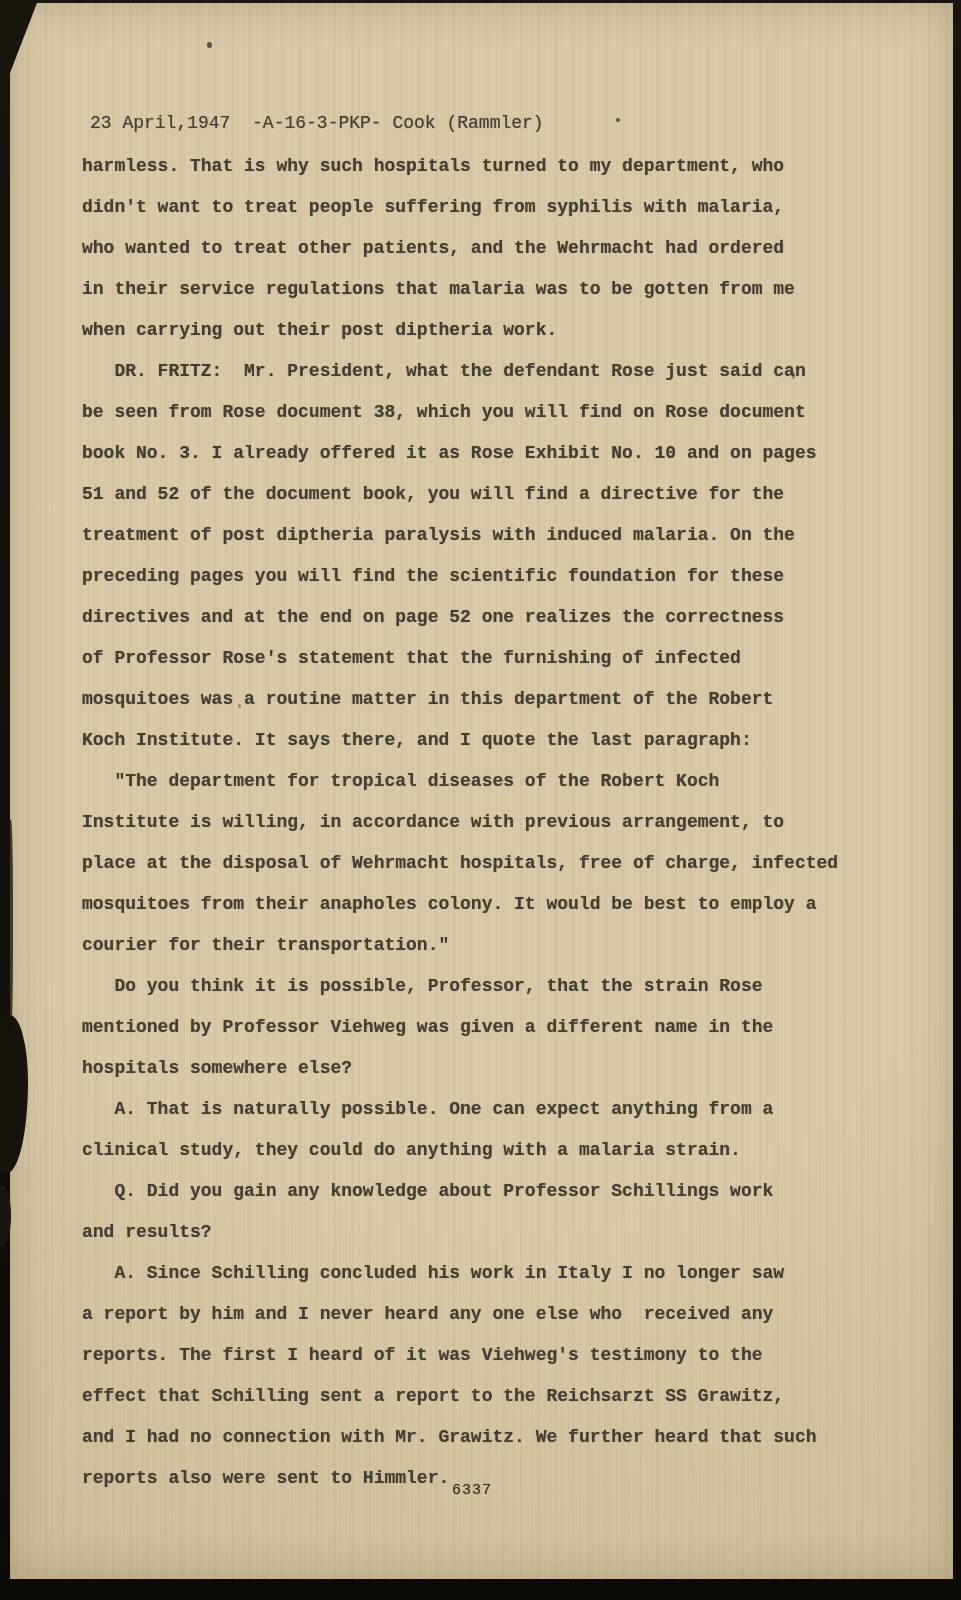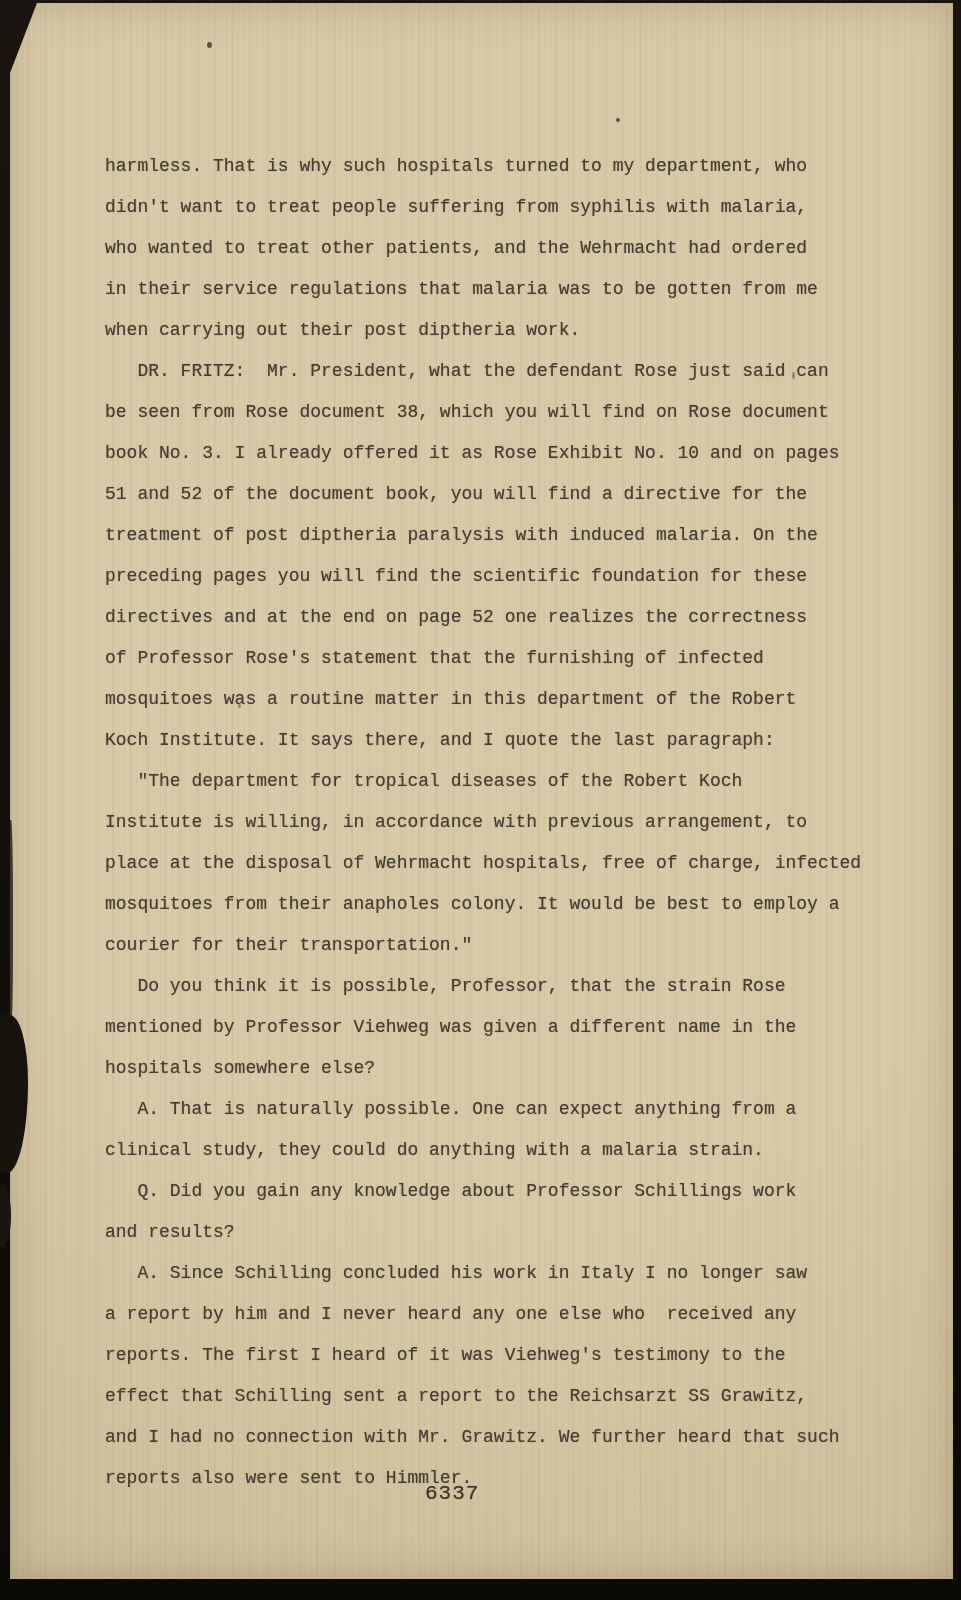--- a/index.html
+++ b/index.html
@@ -73,33 +73,34 @@
     text-shadow: 0 0 1px rgba(70, 58, 44, 0.55);
   }
   .header-block {
     position: absolute;
     left: 90px;
     top: 66px;
     line-height: 23px;
   }
   .body-block {
     position: absolute;
-    left: 105px;
+    left: 82px;
     top: 146px;
     right: 30px;
+    font-weight: bold;
   }
   .doc-line {
     height: 41px;
     line-height: 41px;
   }
   .page-number {
     position: absolute;
-    left: 425px;
+    left: 452px;
     top: 1482px;
-    font-size: 21px;
+    font-size: 15px;
     letter-spacing: 1px;
     color: #3c352a;
     text-shadow: 0 0 1px rgba(60, 50, 38, 0.6);
   }
   .ink-speck {
     position: absolute;
     background: rgba(62, 54, 42, 0.8);
     border-radius: 50%;
   }
   .speck-1 { left: 207px; top: 42px;  width: 5px; height: 6px; }
@@ -117,19 +118,20 @@
   <div class="edge-tear-main"></div>
   <div class="edge-tear-small"></div>
   <div class="edge-streak"></div>
 
   <div class="ink-speck speck-1"></div>
   <div class="ink-speck speck-2"></div>
   <div class="ink-speck speck-3"></div>
   <div class="ink-speck speck-4"></div>
 
   <div class="header-block typewriter">
+    <div>23 April,1947  -A-16-3-PKP- Cook (Rammler)</div>
   </div>
 
   <div class="body-block typewriter"><div class="doc-line">harmless. That is why such hospitals turned to my department, who</div><div class="doc-line">didn't want to treat people suffering from syphilis with malaria,</div><div class="doc-line">who wanted to treat other patients, and the Wehrmacht had ordered</div><div class="doc-line">in their service regulations that malaria was to be gotten from me</div><div class="doc-line">when carrying out their post diptheria work.</div><div class="doc-line">   DR. FRITZ:  Mr. President, what the defendant Rose just said can</div><div class="doc-line">be seen from Rose document 38, which you will find on Rose document</div><div class="doc-line">book No. 3. I already offered it as Rose Exhibit No. 10 and on pages</div><div class="doc-line">51 and 52 of the document book, you will find a directive for the</div><div class="doc-line">treatment of post diptheria paralysis with induced malaria. On the</div><div class="doc-line">preceding pages you will find the scientific foundation for these</div><div class="doc-line">directives and at the end on page 52 one realizes the correctness</div><div class="doc-line">of Professor Rose's statement that the furnishing of infected</div><div class="doc-line">mosquitoes was a routine matter in this department of the Robert</div><div class="doc-line">Koch Institute. It says there, and I quote the last paragraph:</div><div class="doc-line">   "The department for tropical diseases of the Robert Koch</div><div class="doc-line">Institute is willing, in accordance with previous arrangement, to</div><div class="doc-line">place at the disposal of Wehrmacht hospitals, free of charge, infected</div><div class="doc-line">mosquitoes from their anapholes colony. It would be best to employ a</div><div class="doc-line">courier for their transportation."</div><div class="doc-line">   Do you think it is possible, Professor, that the strain Rose</div><div class="doc-line">mentioned by Professor Viehweg was given a different name in the</div><div class="doc-line">hospitals somewhere else?</div><div class="doc-line">   A. That is naturally possible. One can expect anything from a</div><div class="doc-line">clinical study, they could do anything with a malaria strain.</div><div class="doc-line">   Q. Did you gain any knowledge about Professor Schillings work</div><div class="doc-line">and results?</div><div class="doc-line">   A. Since Schilling concluded his work in Italy I no longer saw</div><div class="doc-line">a report by him and I never heard any one else who  received any</div><div class="doc-line">reports. The first I heard of it was Viehweg's testimony to the</div><div class="doc-line">effect that Schilling sent a report to the Reichsarzt SS Grawitz,</div><div class="doc-line">and I had no connection with Mr. Grawitz. We further heard that such</div><div class="doc-line">reports also were sent to Himmler.</div></div>
 
   <div class="page-number typewriter">6337</div>
 
 </div>
 
 </body></html>

